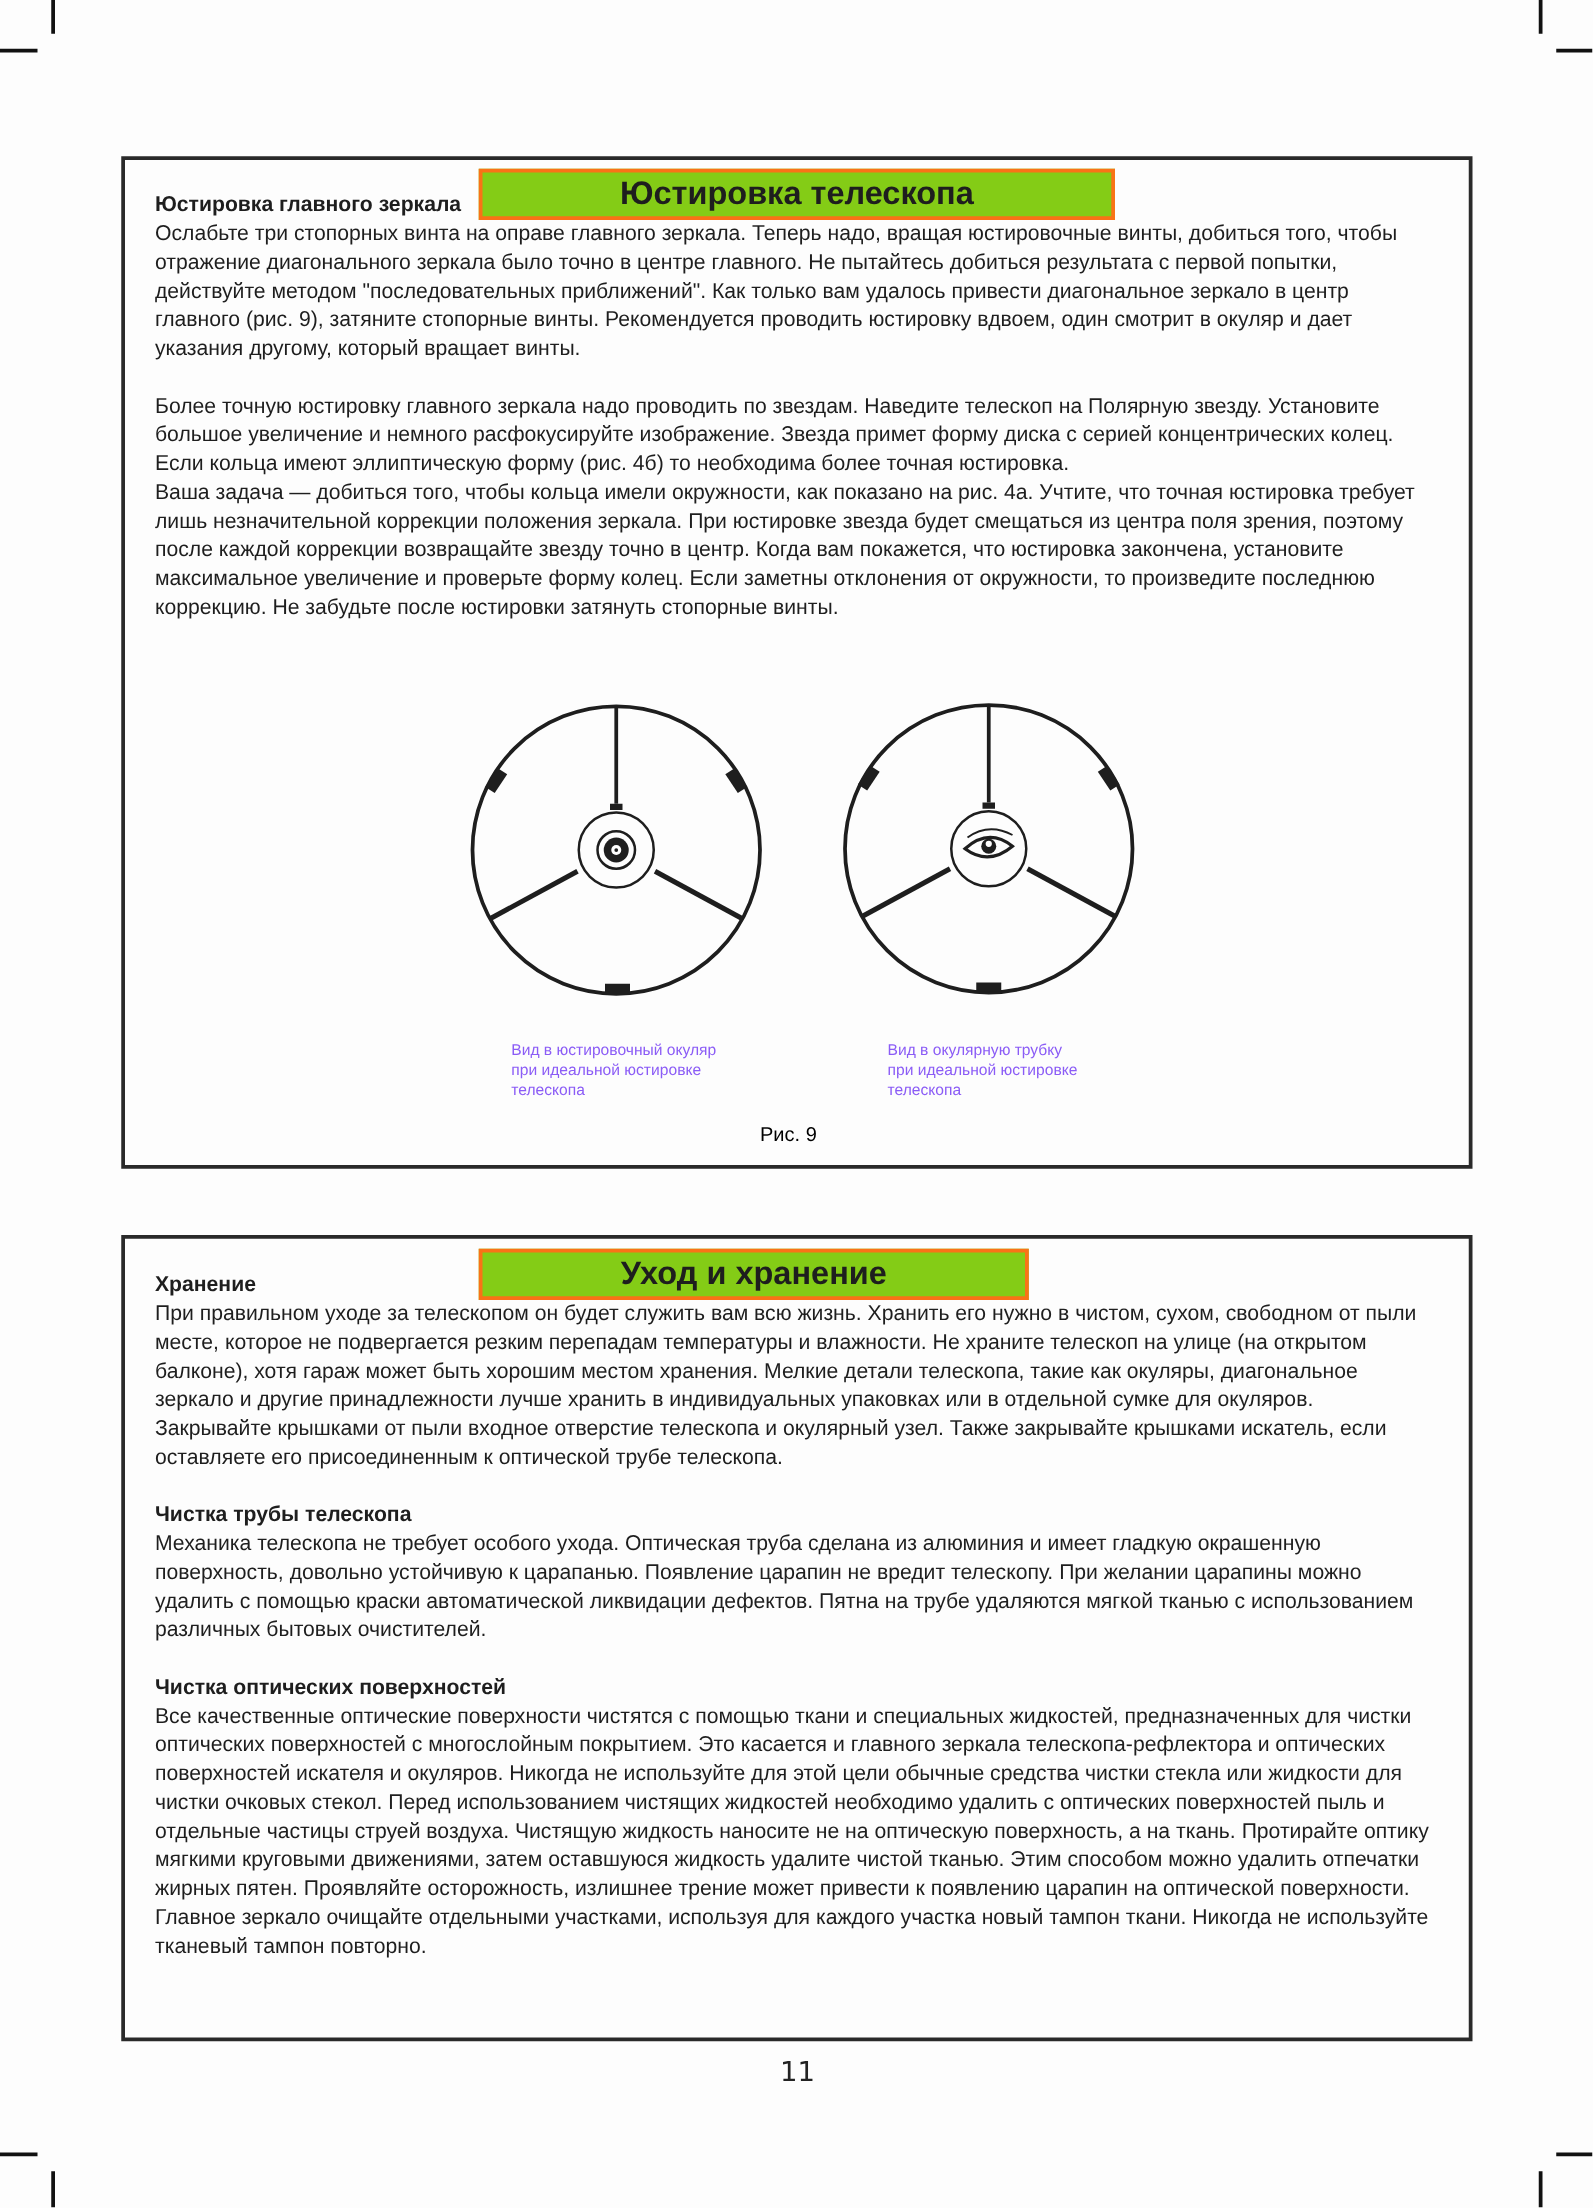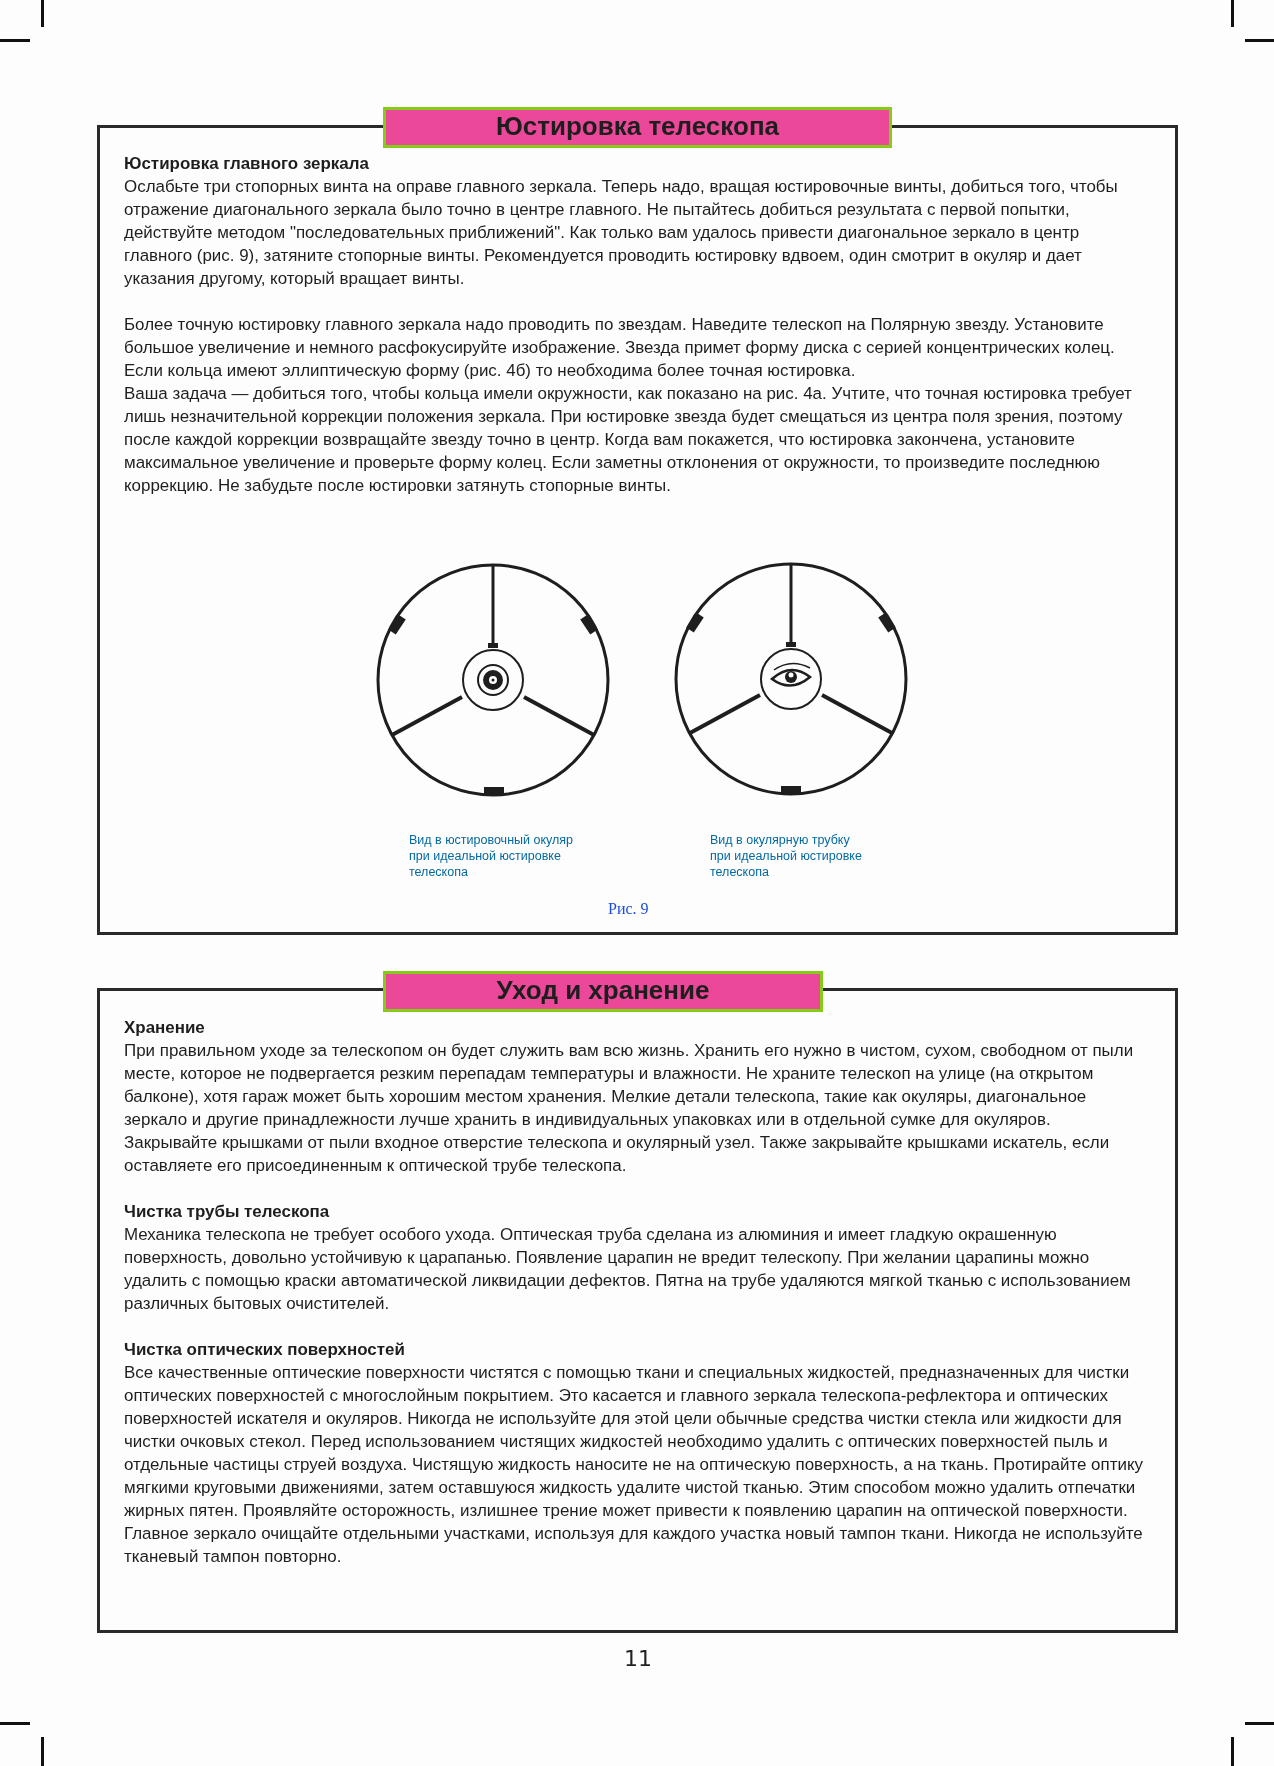--- a/index.html
+++ b/index.html
@@ -1,30 +1,30 @@
 <!DOCTYPE html>
 <html><head>
 <meta charset="utf-8">
 <style>
   html, body { margin: 0; padding: 0; background: #fdfdfd; }
   body { width: 1274px; height: 1766px; position: relative; overflow: hidden;
          font-family: "Liberation Sans", sans-serif; color: #1e1e1e; }
   .crop { position: absolute; background: #111; }
   .box { position: absolute; border: 3px solid #2a2a2a; box-sizing: border-box; }
-  .title-box { position: absolute; border: 3px solid #84cc16; background: #ec4899;
+  .title-box { position: absolute; border: 3px solid #f97316; background: #84cc16;
                box-sizing: border-box; text-align: center; font-weight: bold;
-               font-size: 26px; line-height: 33px; color: #1e1e1e; }
+               font-size: 26px; line-height: 33px; color: #1e1e1e; margin-top: 28px; }
   .content { position: absolute; left: 124px; width: 1040px; font-size: 17.2px;
              line-height: 23px; transform: scaleX(0.985); transform-origin: left top; }
   .content h3 { margin: 0; font-size: 17.2px; font-weight: bold; line-height: 23px; }
   .content p { margin: 0; }
   .gap { height: 23px; }
   .fig { position: absolute; }
-  .caption { position: absolute; font-size: 12.5px; line-height: 16px; color: #0369a1; }
-  .fig-label { position: absolute; font-size: 16px; color: #1d4ed8; font-family: Liberation Serif, serif; }
+  .caption { position: absolute; font-size: 12.5px; line-height: 16px; color: #8b5cf6; }
+  .fig-label { position: absolute; font-size: 16px; color: #000000; }
   .page-num { position: absolute; font-family: "DejaVu Sans", sans-serif; font-size: 22px; color: #222; }
 </style>
 </head>
 <body>
 
 <div class="crop" style="left:41px;top:0;width:3px;height:27px;"></div>
 <div class="crop" style="left:0;top:39px;width:30px;height:3px;"></div>
 <div class="crop" style="left:1231px;top:0;width:3px;height:27px;"></div>
 <div class="crop" style="left:1245px;top:39px;width:29px;height:3px;"></div>
 <div class="crop" style="left:0;top:1722px;width:30px;height:3px;"></div>

